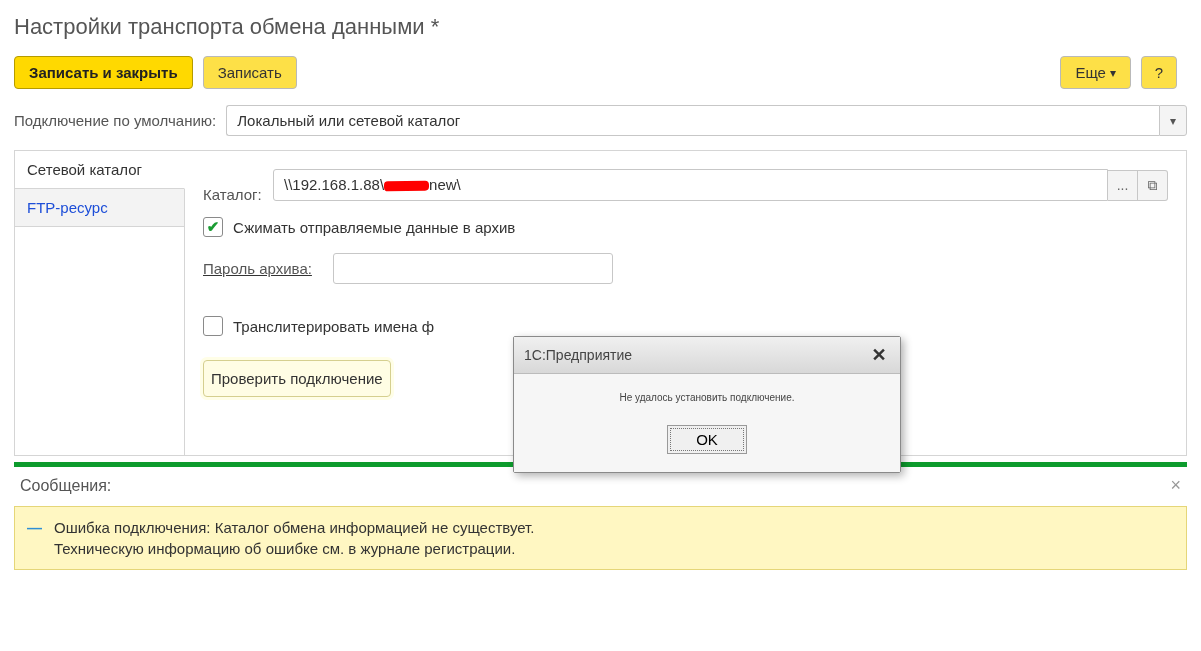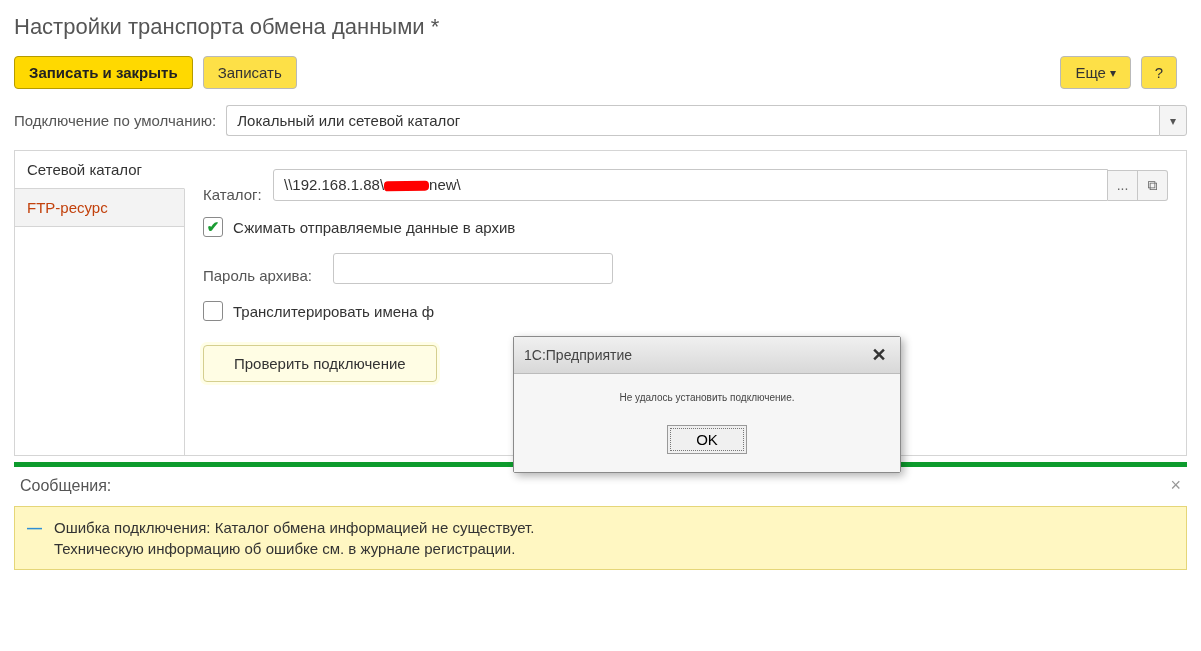--- a/index.html
+++ b/index.html
@@ -96,21 +96,21 @@
       width: 170px;
       border-right: 1px solid #d5d5d5;
       display: flex;
       flex-direction: column;
     }
     .tab {
       padding: 10px 12px;
       border-bottom: 1px solid #d5d5d5;
       background: #f3f3f3;
       cursor: pointer;
-      color: #c2410c;
+      color: #1d4ed8;
       font-size: 15px;
     }
     .tab.active {
       background: #fff;
       color: #333;
       position: relative;
       border-right: 1px solid #fff;
       margin-right: -1px;
     }
     .tab-content {
@@ -155,34 +155,34 @@
       justify-content: center;
     }
     .cb.checked::after {
       content: "✔";
       color: #1a9c33;
       font-weight: bold;
       font-size: 15px;
     }
     .cb-label { color: #333; font-size: 15px; }
 
-    .pass-row { display: flex; align-items: flex-end; margin-bottom: 17px; }
+    .pass-row { display: flex; align-items: center; margin-bottom: 32px; text-decoration: underline; }
     .pass-row .field-label { width: 130px; }
     .pass-input {
       width: 280px;
       border: 1px solid #c7c7c7;
       padding: 6px 10px;
       font-size: 15px;
       border-radius: 3px;
     }
 
     .check-btn {
       background: #fffde4;
       border: 1px solid #d5cf8f;
-      padding: 9px 30px;
+      padding: 9px 7px;
       border-radius: 4px;
       cursor: pointer;
       font-size: 15px;
       color: #333;
       margin-top: 8px;
       display: inline-block;
       box-shadow: 0 0 0 3px #fffee7;
     }
 
     .green-bar { height: 5px; background: #0d9b2d; margin-top: 6px; }

